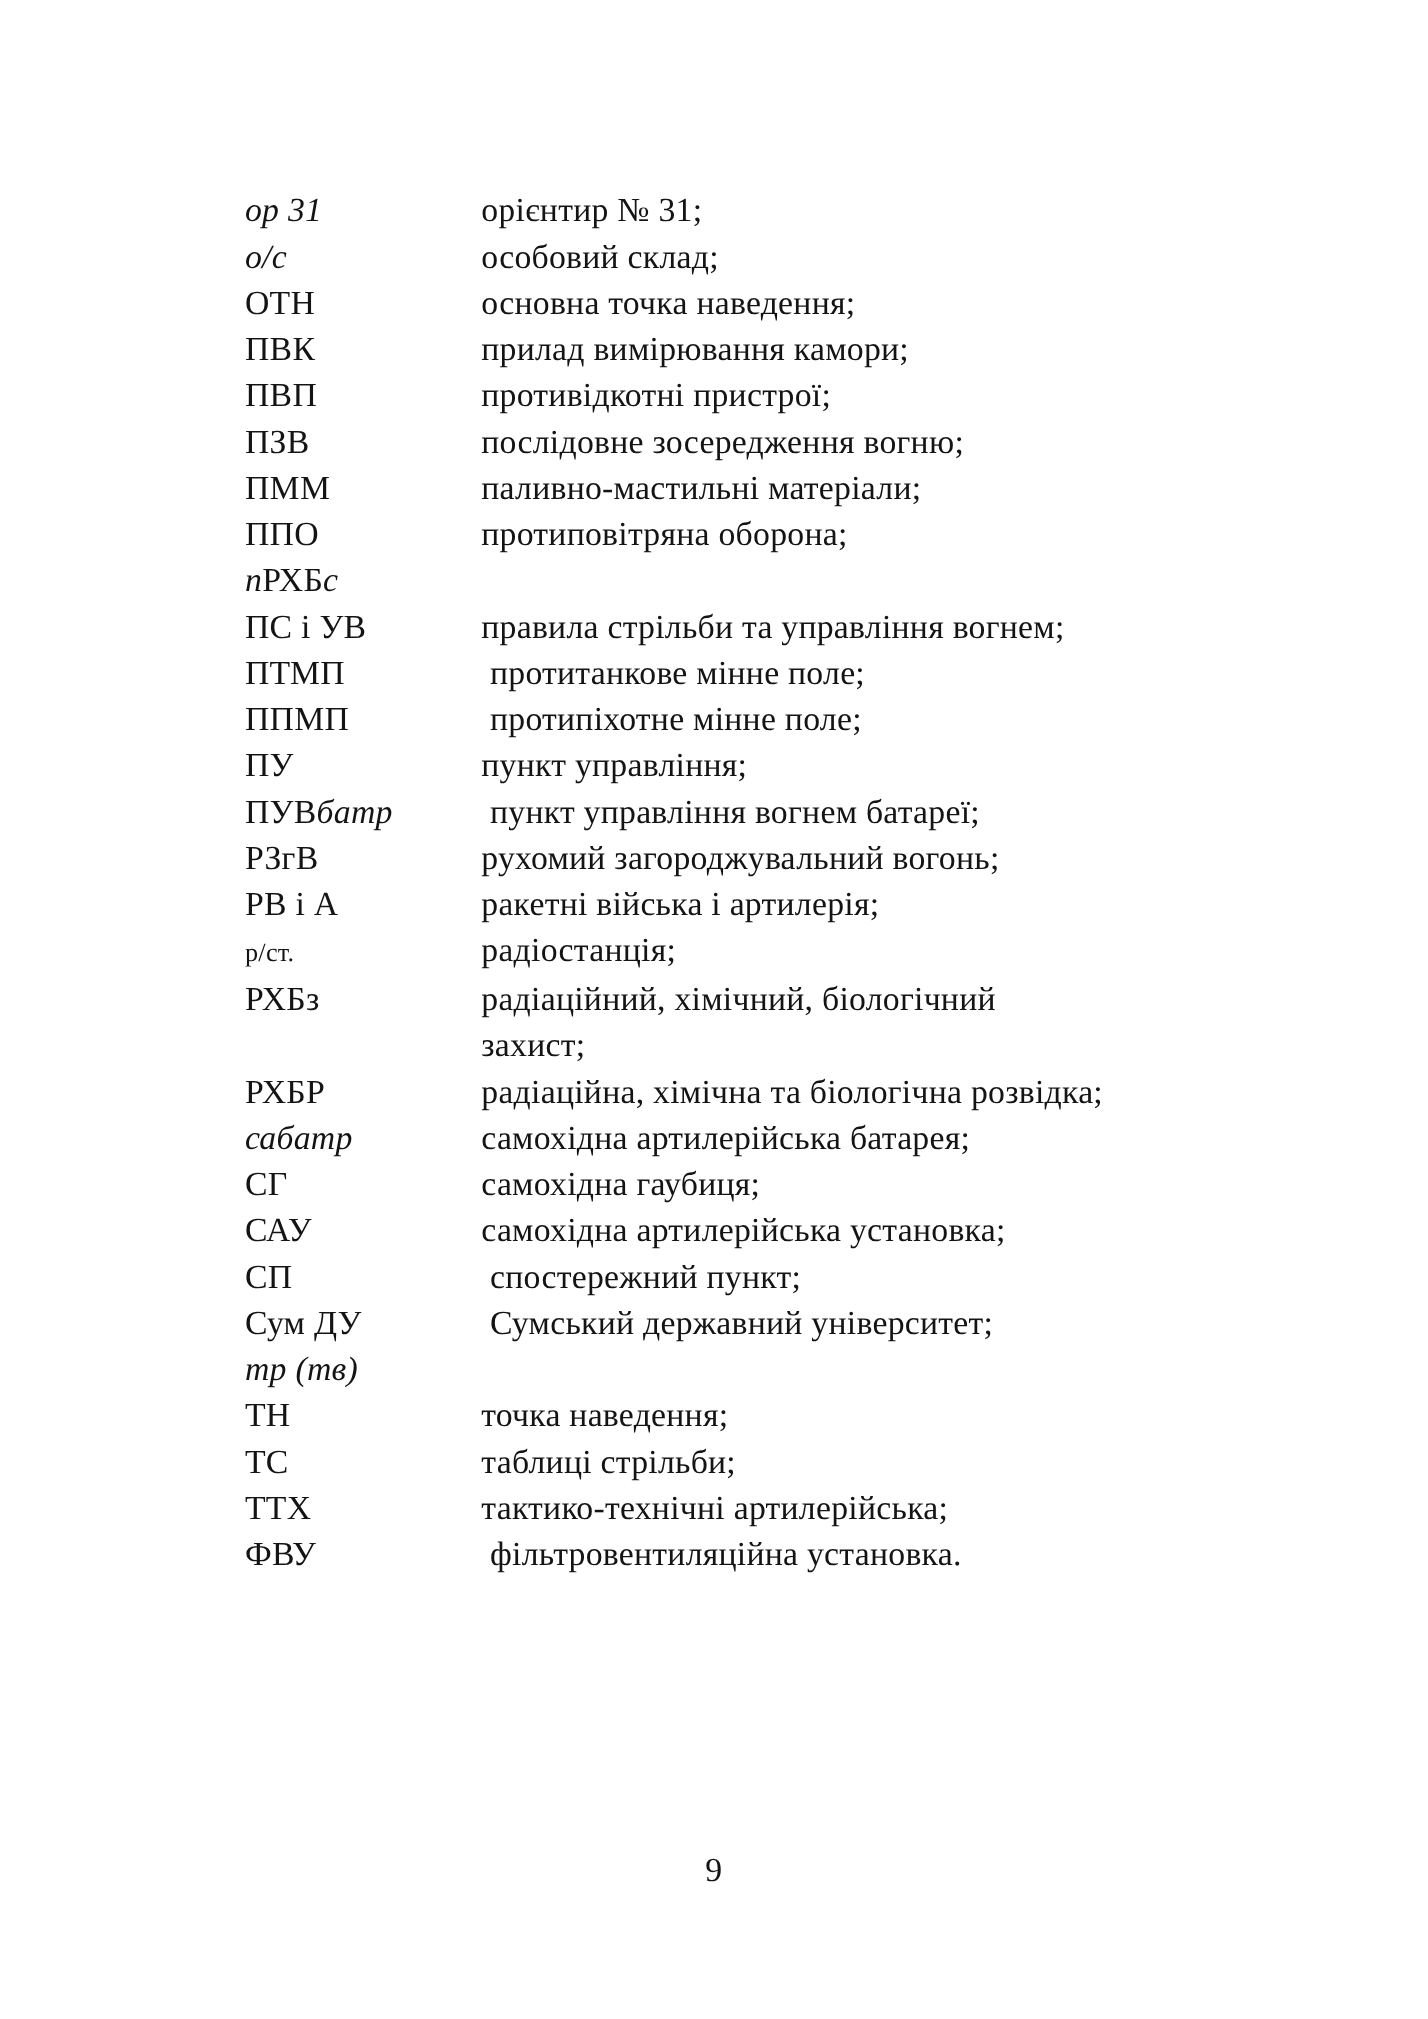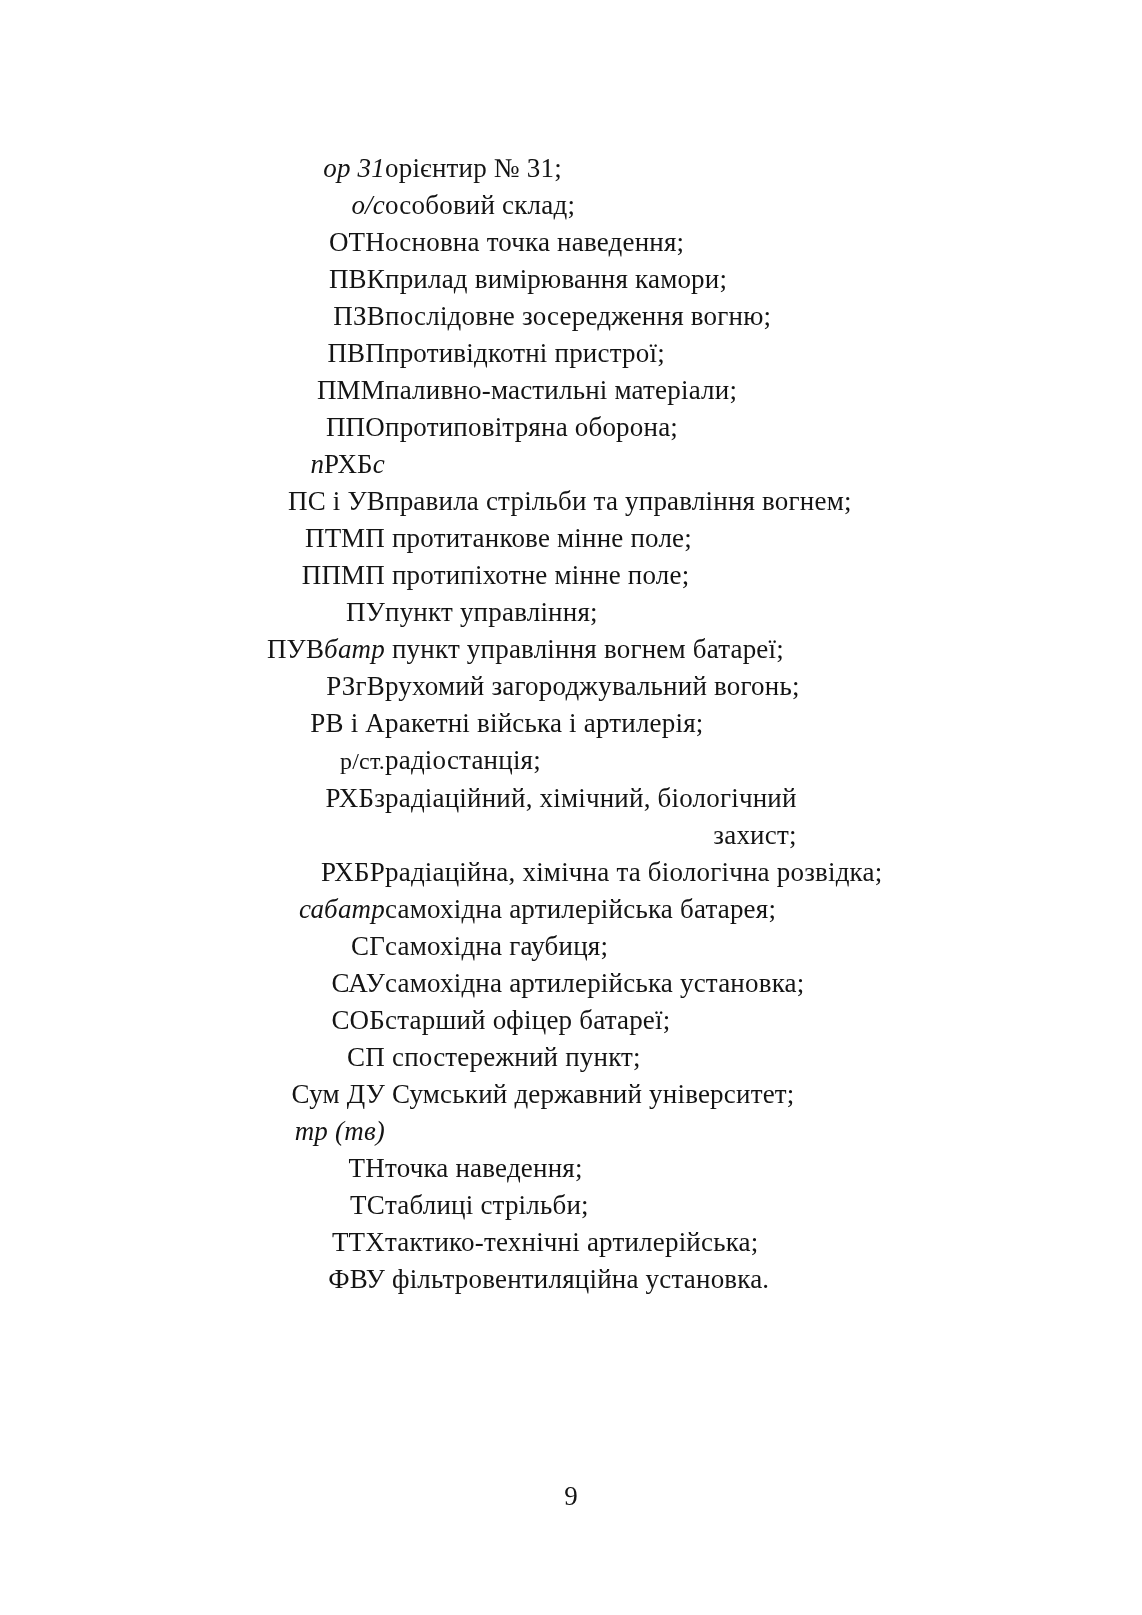--- a/index.html
+++ b/index.html
@@ -14,39 +14,38 @@
     background: #ffffff;
     color: #141414;
     font-family: "Liberation Serif", "DejaVu Serif", serif;
     overflow: hidden;
   }
   .glossary {
     position: absolute;
     left: 196px;
     top: 150px;
     width: 800px;
-    text-align: right;
   }
   .row {
     display: flex;
     align-items: baseline;
     font-size: 27px;
     line-height: 37px;
     letter-spacing: 0.2px;
   }
   .term {
     flex: 0 0 189px;
     width: 189px;
     white-space: pre;
   }
   .term .it {
     font-style: italic;
   }
   .term.small {
-    font-size: 24px;
+    font-size: 21px;
   }
   .def {
     white-space: pre-wrap;
   }
   .page-number {
     position: absolute;
     left: 0;
     top: 1478px;
     width: 1142px;
     text-align: center;
@@ -69,26 +68,26 @@
       </div>
       <div class="row">
         <div class="term"><span>ОТН</span></div>
         <div class="def">основна точка наведення;</div>
       </div>
       <div class="row">
         <div class="term"><span>ПВК</span></div>
         <div class="def">прилад вимірювання камори;</div>
       </div>
       <div class="row">
+        <div class="term"><span>ПВП</span></div>
+        <div class="def">противідкотні пристрої;</div>
+      </div>
+      <div class="row">
         <div class="term"><span>ПЗВ</span></div>
         <div class="def">послідовне зосередження вогню;</div>
-      </div>
-      <div class="row">
-        <div class="term"><span>ПВП</span></div>
-        <div class="def">противідкотні пристрої;</div>
       </div>
       <div class="row">
         <div class="term"><span>ПММ</span></div>
         <div class="def">паливно-мастильні матеріали;</div>
       </div>
       <div class="row">
         <div class="term"><span>ППО</span></div>
         <div class="def">протиповітряна оборона;</div>
       </div>
       <div class="row">
@@ -141,24 +140,20 @@
       </div>
       <div class="row">
         <div class="term"><span>СГ</span></div>
         <div class="def">самохідна гаубиця;</div>
       </div>
       <div class="row">
         <div class="term"><span>САУ</span></div>
         <div class="def">самохідна артилерійська установка;</div>
       </div>
       <div class="row">
-        <div class="term"><span>СОБ</span></div>
-        <div class="def">старший офіцер батареї;</div>
-      </div>
-      <div class="row">
         <div class="term"><span>СП</span></div>
         <div class="def"> спостережний пункт;</div>
       </div>
       <div class="row">
         <div class="term"><span>Сум ДУ</span></div>
         <div class="def"> Сумський державний університет;</div>
       </div>
       <div class="row">
         <div class="term"><span class="it">тр (тв)</span></div>
       </div>

